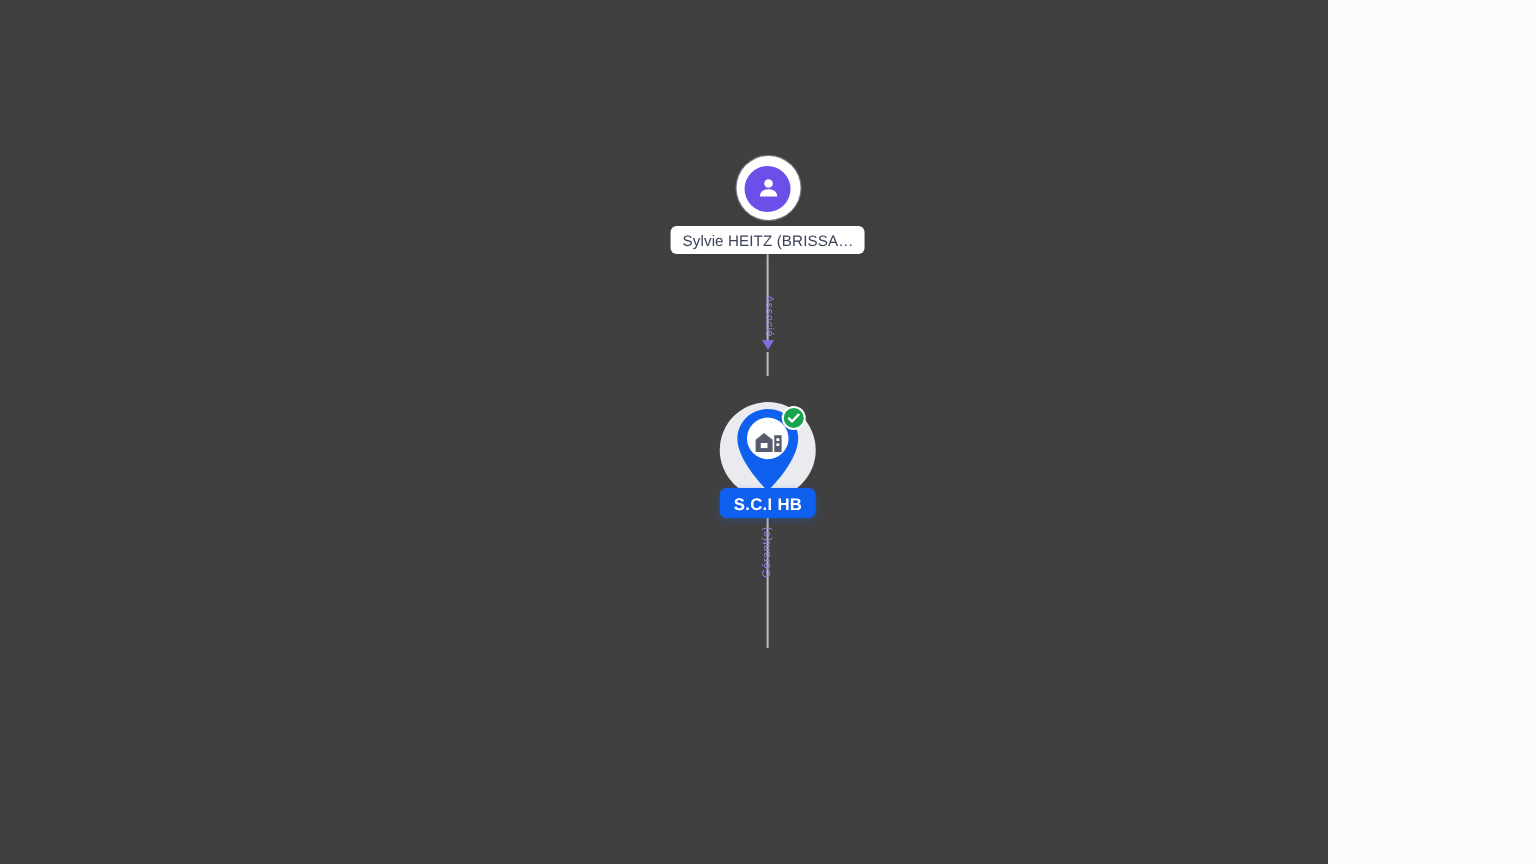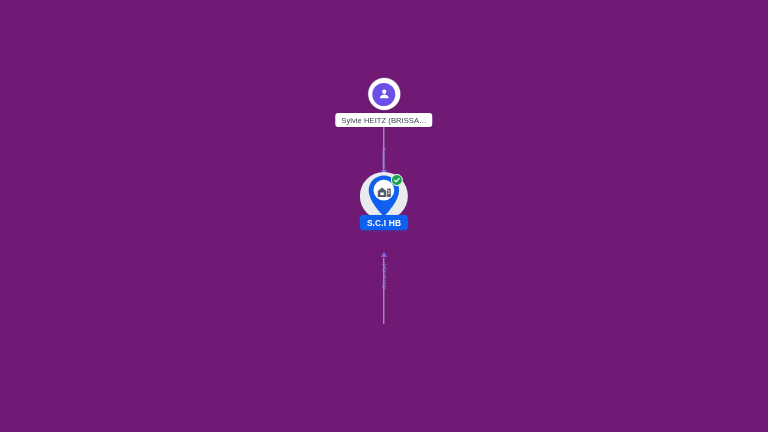--- a/index.html
+++ b/index.html
@@ -5,22 +5,22 @@
 <style>
   * { margin:0; padding:0; box-sizing:border-box; }
   html, body {
     width:768px; height:432px;
     background:#fafbfd;
     font-family:"Liberation Sans", sans-serif;
     overflow:hidden;
   }
   #canvas {
     position:relative;
-    width:768px; height:432px;
-    background:#701a75;
+    width:664px; height:432px;
+    background:#404040;
   }
 
   
   .edge-line {
     position:absolute;
     width:1.4px;
     background:#b9bcc4;
     left:384px;
     transform:translateX(-50%);
   }
@@ -169,21 +169,21 @@
       <div class="avatar-disc">
         <svg width="14" height="14" viewBox="0 0 24 24" aria-hidden="true">
           <circle cx="12" cy="8.1" r="3.7" fill="#ffffff"></circle>
           <path d="M4.6 19.2c0-4.1 3.4-6.2 7.4-6.2s7.4 2.1 7.4 6.2z" fill="#ffffff"></path>
         </svg>
       </div>
     </div>
     <div class="person-label">Sylvie HEITZ (BRISSA…</div>
   </div>
 
-  <div class="company-node" style="top:172px;">
+  <div class="company-node" style="top:201px;">
     <div class="pin-halo">
       <div class="pin-wrap">
         <svg class="pin" width="40" height="46" viewBox="0 0 40 46" aria-hidden="true">
           <path d="M20 2.5c-8.4 0-15.2 6.6-15.2 14.8 0 10.6 12.3 23.3 14.3 25.3a1.3 1.3 0 0 0 1.8 0c2-2 14.3-14.7 14.3-25.3C35.2 9.1 28.4 2.5 20 2.5z" fill="#1060f0"></path>
           <circle cx="20" cy="17.2" r="10.4" fill="#ffffff"></circle>
         </svg>
         <svg style="position:absolute; top:10.5px; left:12.5px;" width="15" height="14" viewBox="0 0 24 22" aria-hidden="true">
           <path d="M1.5 20.5V10.8L8.3 5.4l6.8 5.4v9.7z" fill="#565c6b"></path>
           <path d="M16.4 20.5V7.2h5.9v13.3z" fill="#565c6b"></path>
           <rect x="5.6" y="13.4" width="5.4" height="4.1" fill="#ffffff"></rect>

